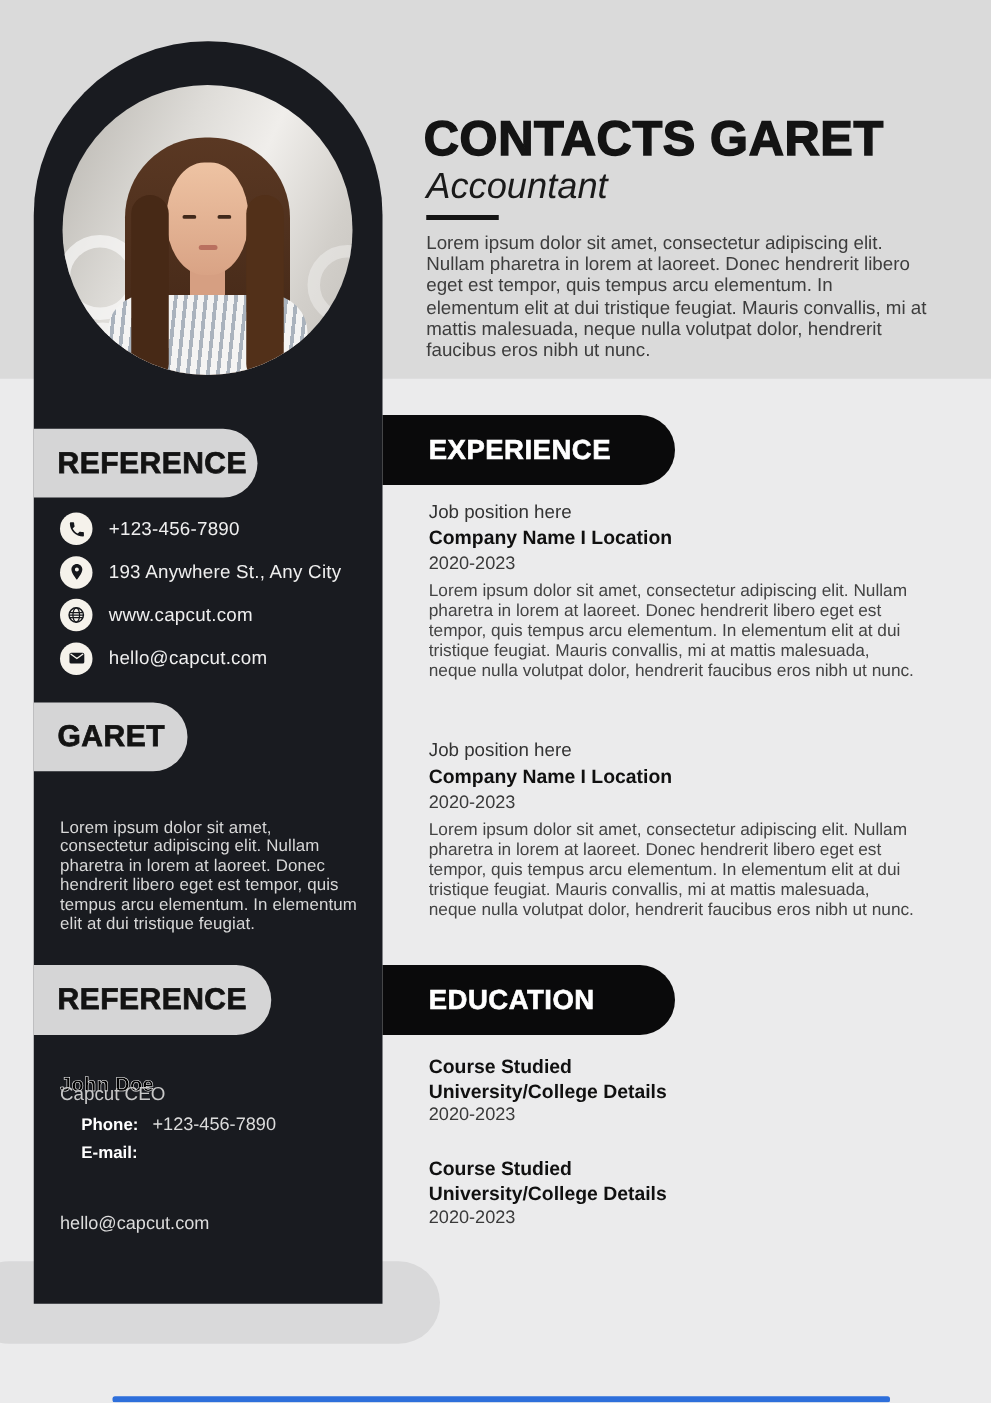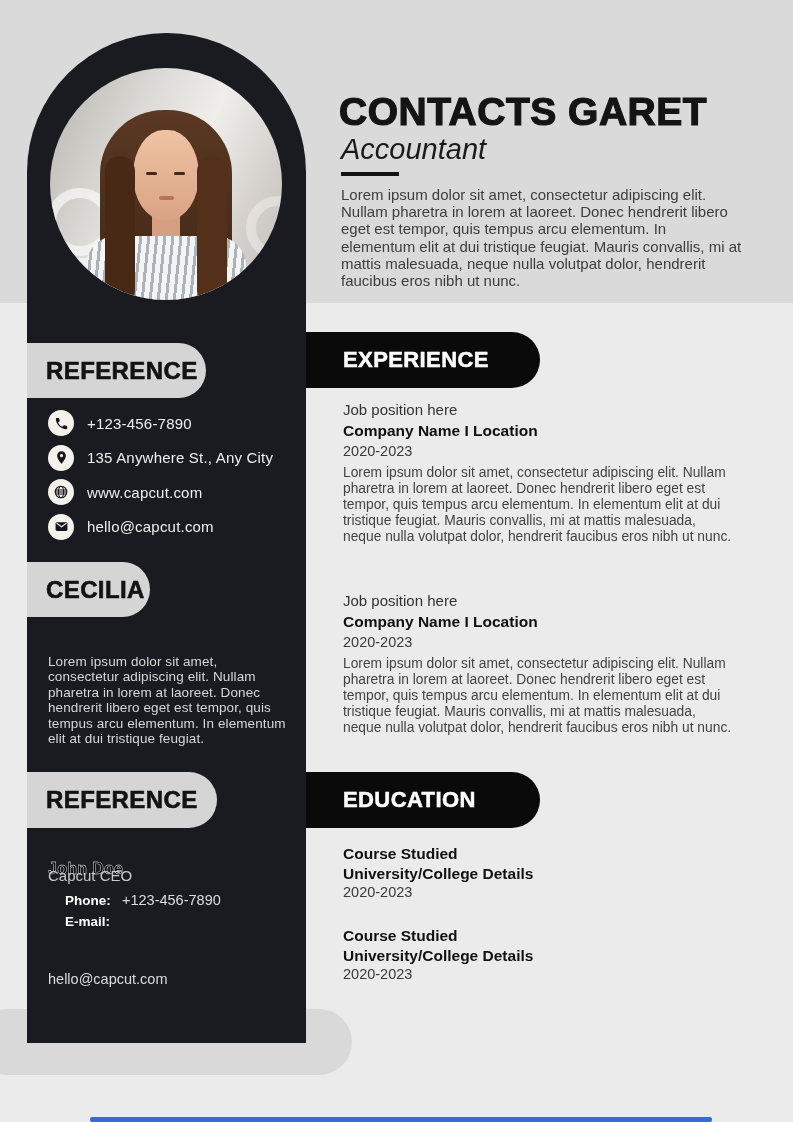--- a/index.html
+++ b/index.html
@@ -133,21 +133,21 @@
           </svg>
       </span>
       <span class="ctext">+123-456-7890</span>
     </li>
     <li class="contact-item">
       <span class="cicon">
         <svg viewBox="0 0 24 24" width="15" height="15">
             <path fill="#15171c" d="M12 2C8.13 2 5 5.13 5 9c0 5.25 7 13 7 13s7-7.75 7-13c0-3.87-3.13-7-7-7zm0 9.5c-1.38 0-2.5-1.12-2.5-2.5s1.12-2.5 2.5-2.5 2.5 1.12 2.5 2.5-1.12 2.5-2.5 2.5z"></path>
           </svg>
       </span>
-      <span class="ctext">135 Anywhere St., Any City</span>
+      <span class="ctext">193 Anywhere St., Any City</span>
     </li>
     <li class="contact-item">
       <span class="cicon">
         <svg viewBox="0 0 24 24" width="16" height="16">
           <circle cx="12" cy="12" r="8.6" fill="none" stroke="#15171c" stroke-width="1.8"></circle>
           <ellipse cx="12" cy="12" rx="4" ry="8.6" fill="none" stroke="#15171c" stroke-width="1.5"></ellipse>
           <line x1="4" y1="9" x2="20" y2="9" stroke="#15171c" stroke-width="1.5"></line>
           <line x1="3.4" y1="12" x2="20.6" y2="12" stroke="#15171c" stroke-width="1.5"></line>
           <line x1="4" y1="15" x2="20" y2="15" stroke="#15171c" stroke-width="1.5"></line>
         </svg>
@@ -159,21 +159,21 @@
         <svg viewBox="0 0 24 24" width="15" height="15">
           <rect x="2.5" y="5" width="19" height="14" rx="2.2" fill="#15171c"></rect>
           <path d="M4.5 7l7.5 5.5L19.5 7" fill="none" stroke="#F5F2EB" stroke-width="1.8" stroke-linecap="round" stroke-linejoin="round"></path>
         </svg>
       </span>
       <span class="ctext">hello@capcut.com</span>
     </li>
   </ul>
 
   <div class="pill gray skills-pill">
-    <span>CECILIA</span>
+    <span>GARET</span>
   </div>
   <p class="skills-text">Lorem ipsum dolor sit amet, consectetur adipiscing elit. Nullam pharetra in lorem at laoreet. Donec hendrerit libero eget est tempor, quis tempus arcu elementum. In elementum elit at dui tristique feugiat.</p>
 
   <div class="pill gray reference-pill">
     <span>REFERENCE</span>
   </div>
   <div class="ref-name">John Doe</div>
   <div class="ref-role">Capcut CEO</div>
   <div class="ref-row phone">
     <span class="ref-label">Phone:</span>

